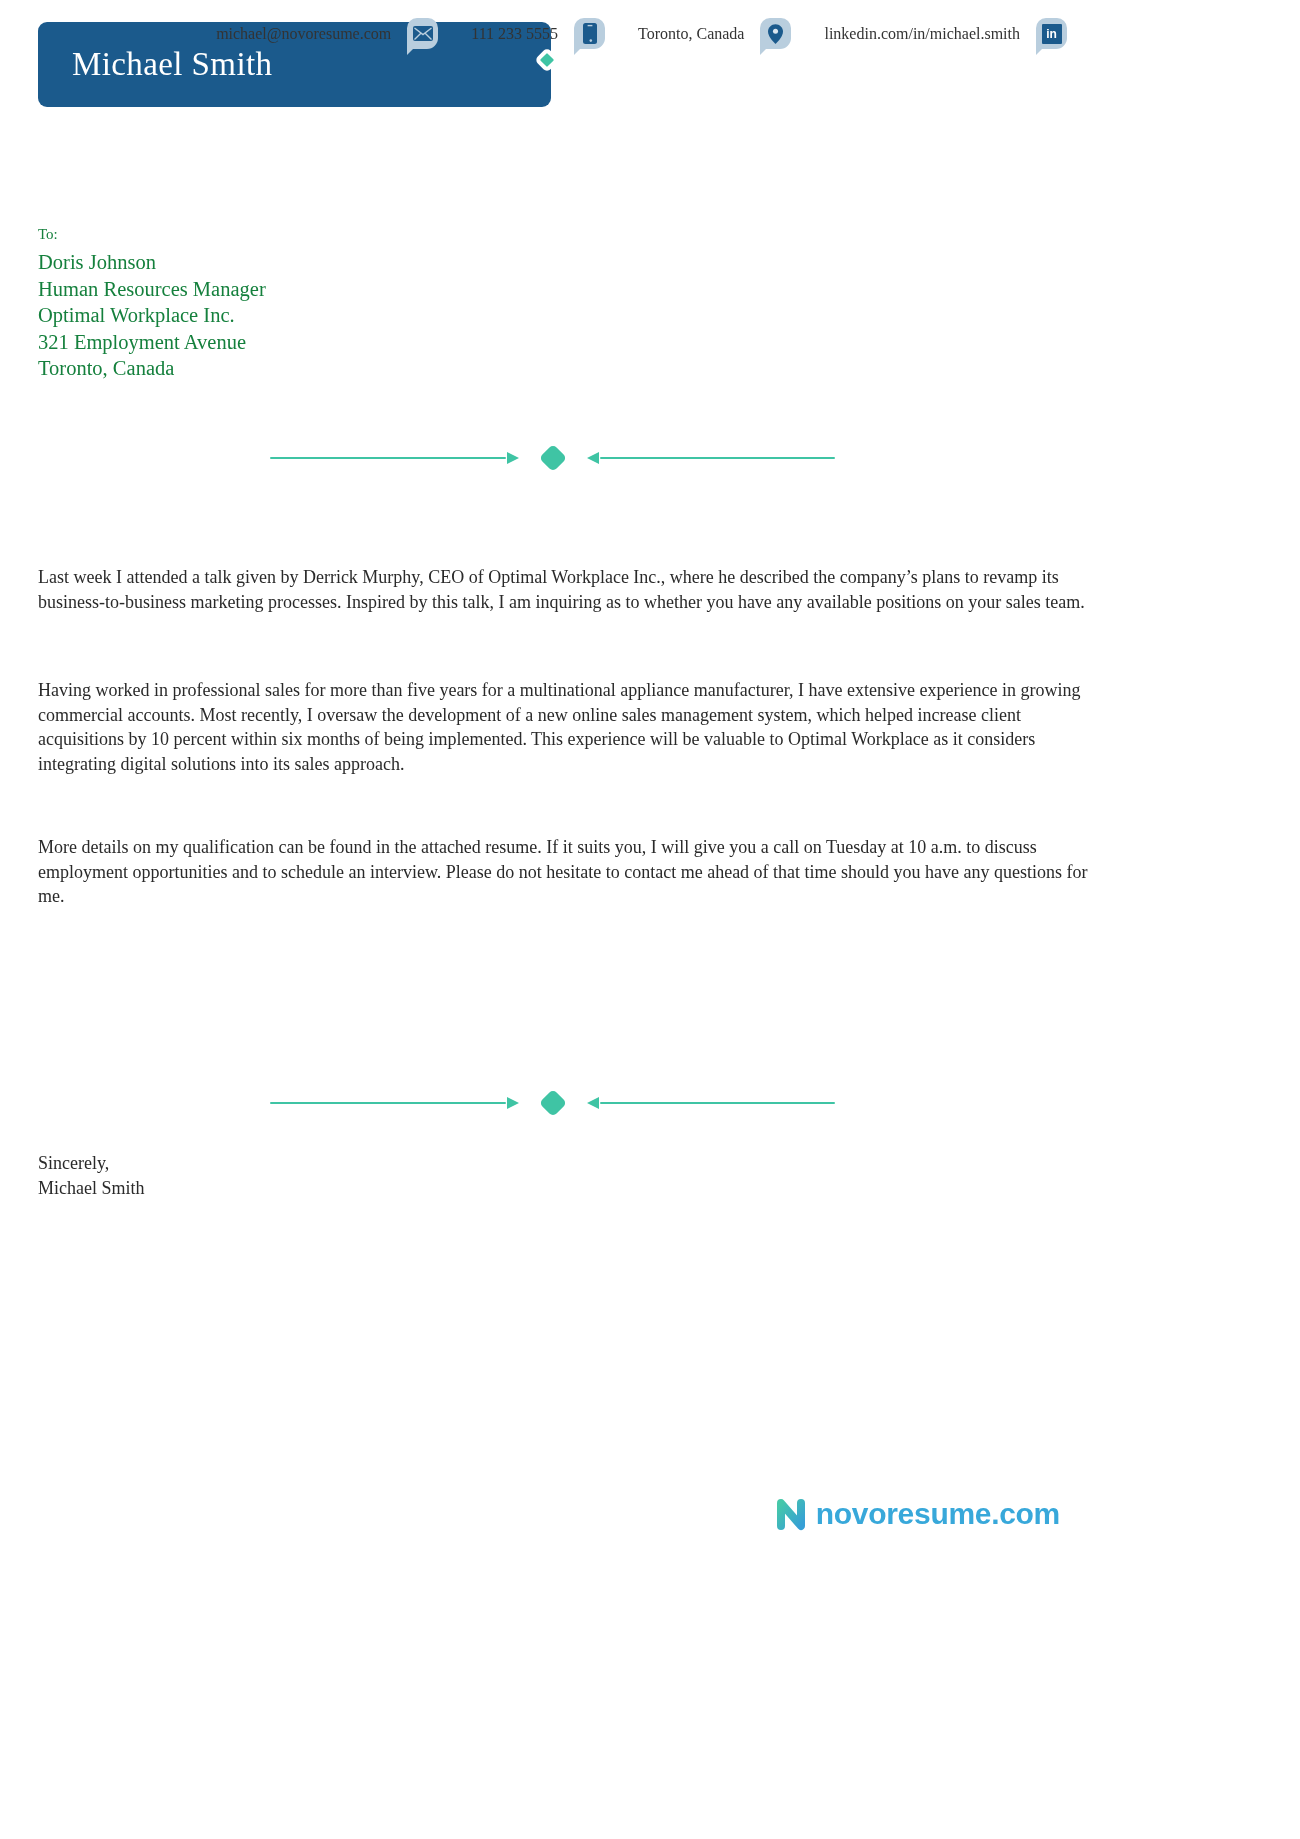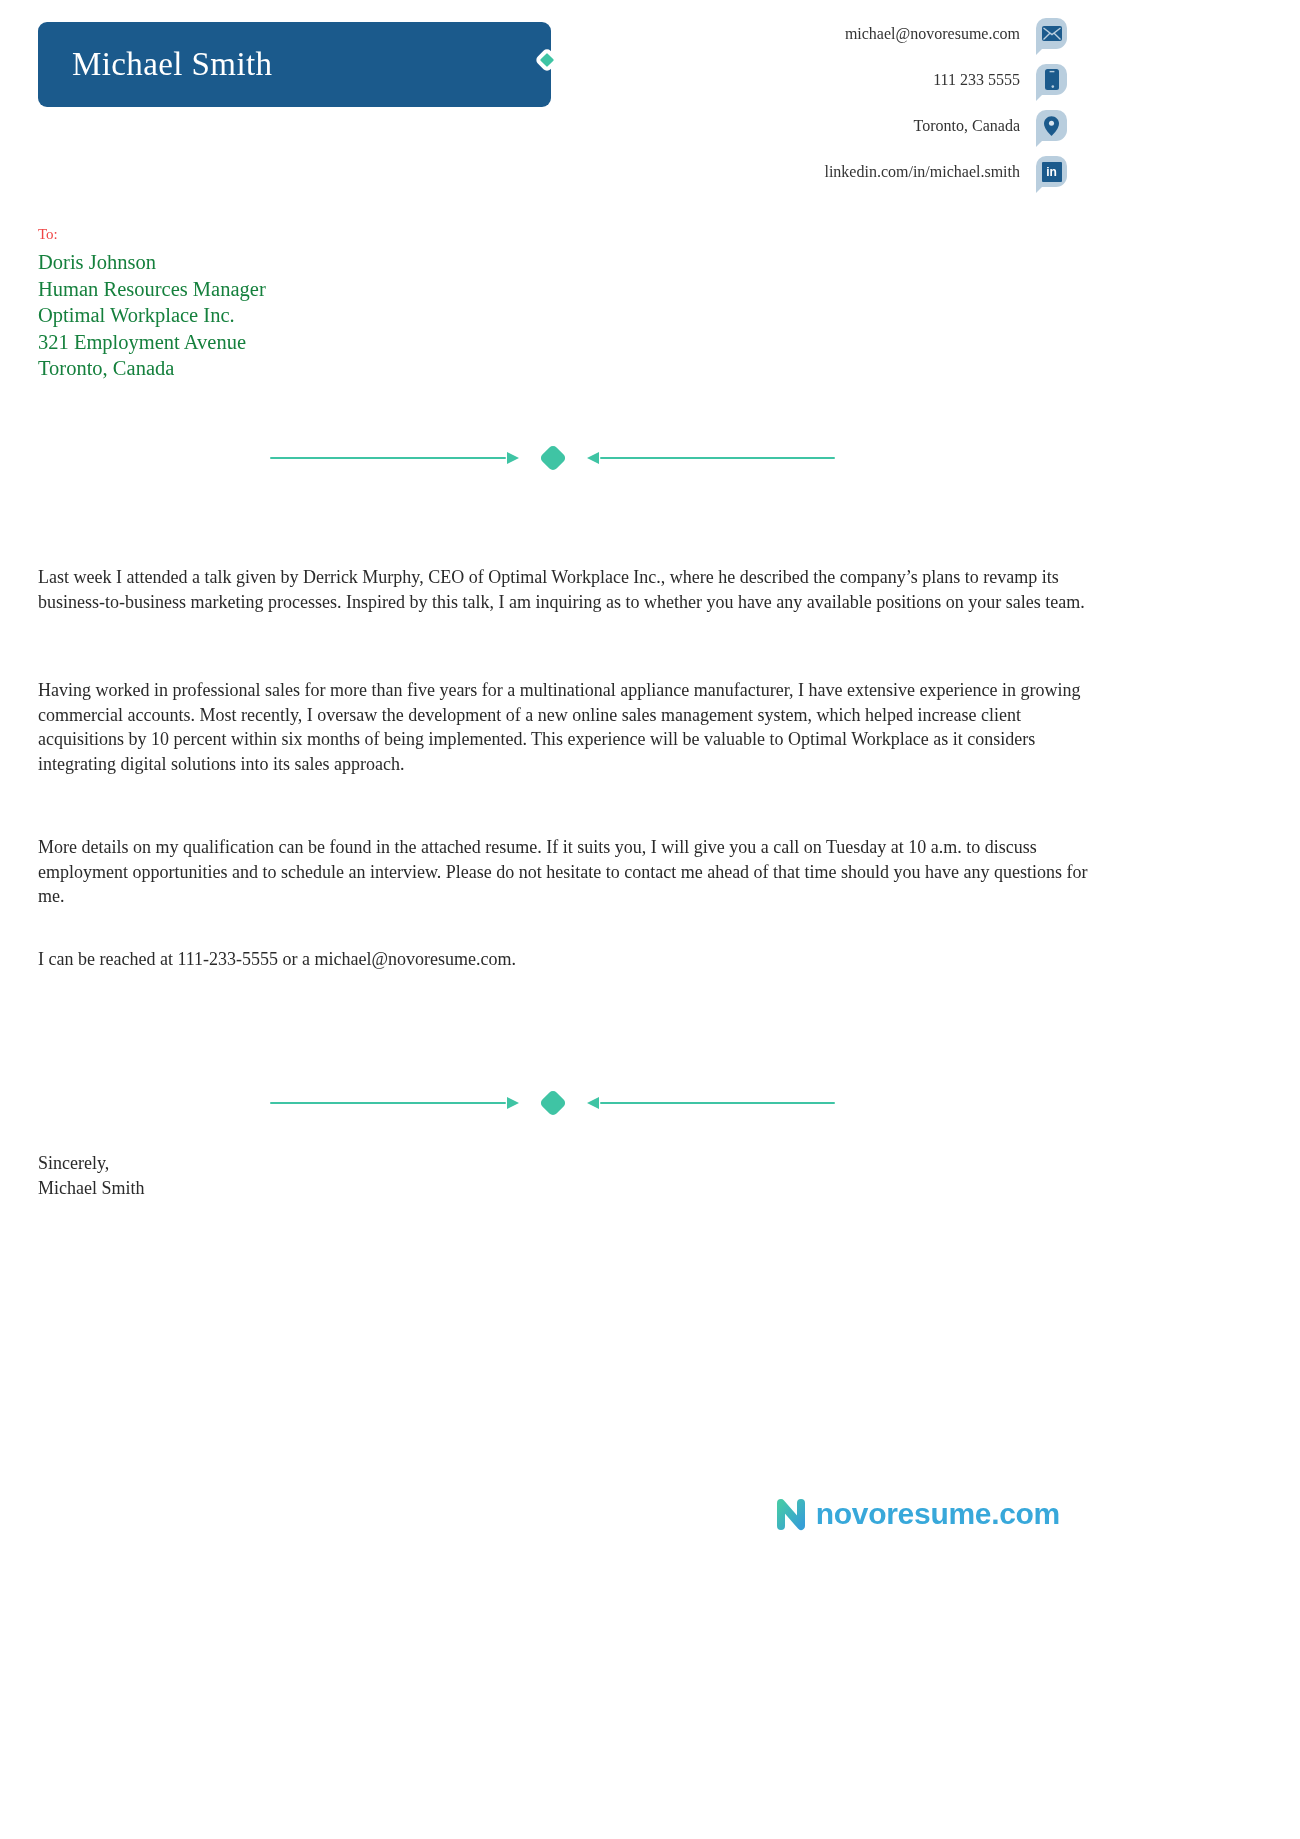--- a/index.html
+++ b/index.html
@@ -37,21 +37,21 @@
     width:18px;height:18px;
     background:var(--teal);
     border:4px solid #ffffff;
     border-radius:5px;
     transform:rotate(45deg);
   }
 
   
   .contact{
     position:absolute;top:18px;right:233px;
-    display:flex;flex-direction:column;gap:15px;
+    display:flex;gap:33px;
   }
   .contact-row{
     display:flex;align-items:center;justify-content:flex-end;gap:16px;
     font-size:16px;color:#333333;
   }
   .bubble{
     position:relative;
     width:31px;height:31px;flex:0 0 31px;
     background:var(--bubble);
     border-radius:10px 10px 11px 0;
@@ -65,21 +65,21 @@
   }
   .li-box{
     width:20px;height:20px;background:var(--blue);border-radius:1px;
     display:flex;align-items:center;justify-content:center;
     color:#ffffff;font-family:"Liberation Sans",sans-serif;
     font-weight:700;font-size:12px;line-height:1;
   }
 
   
   .to-block{position:absolute;left:38px;top:226px;}
-  .to-label{font-size:15px;color:#ef4444;margin-bottom:6px;}
+  .to-label{font-size:15px;color:#15803d;margin-bottom:6px;}
   .to-line{font-size:20.5px;line-height:26.5px;color:#15803d;}
 
   
   .divider{
     position:absolute;left:270px;width:565px;height:28px;
     display:flex;align-items:center;
   }
   .d-line{flex:1;height:2.5px;background:var(--teal);border-radius:2px;}
   .d-arrow-r{
     width:0;height:0;margin-left:1px;
@@ -174,21 +174,20 @@
     <span class="d-line"></span>
     <span class="d-arrow-r"></span>
     <span class="d-diamond"></span>
     <span class="d-arrow-l"></span>
     <span class="d-line"></span>
   </div>
 
   <div class="para" style="top:565px;">Last week I attended a talk given by Derrick Murphy, CEO of Optimal Workplace Inc., where he described the company’s plans to revamp its business-to-business marketing processes. Inspired by this talk, I am inquiring as to whether you have any available positions on your sales team.</div>
   <div class="para" style="top:678px;">Having worked in professional sales for more than five years for a multinational appliance manufacturer, I have extensive experience in growing commercial accounts. Most recently, I oversaw the development of a new online sales management system, which helped increase client acquisitions by 10 percent within six months of being implemented. This experience will be valuable to Optimal Workplace as it considers integrating digital solutions into its sales approach.</div>
   <div class="para" style="top:835px;">More details on my qualification can be found in the attached resume. If it suits you, I will give you a call on Tuesday at 10 a.m. to discuss employment opportunities and to schedule an interview. Please do not hesitate to contact me ahead of that time should you have any questions for me.</div>
-  <div class="para" style="top:947px;">I can be reached at 111-233-5555 or a michael@novoresume.com.</div>
 
   <div class="divider" style="top:1089px;">
     <span class="d-line"></span>
     <span class="d-arrow-r"></span>
     <span class="d-diamond"></span>
     <span class="d-arrow-l"></span>
     <span class="d-line"></span>
   </div>
 
   <div class="para" style="top:1151px;">

